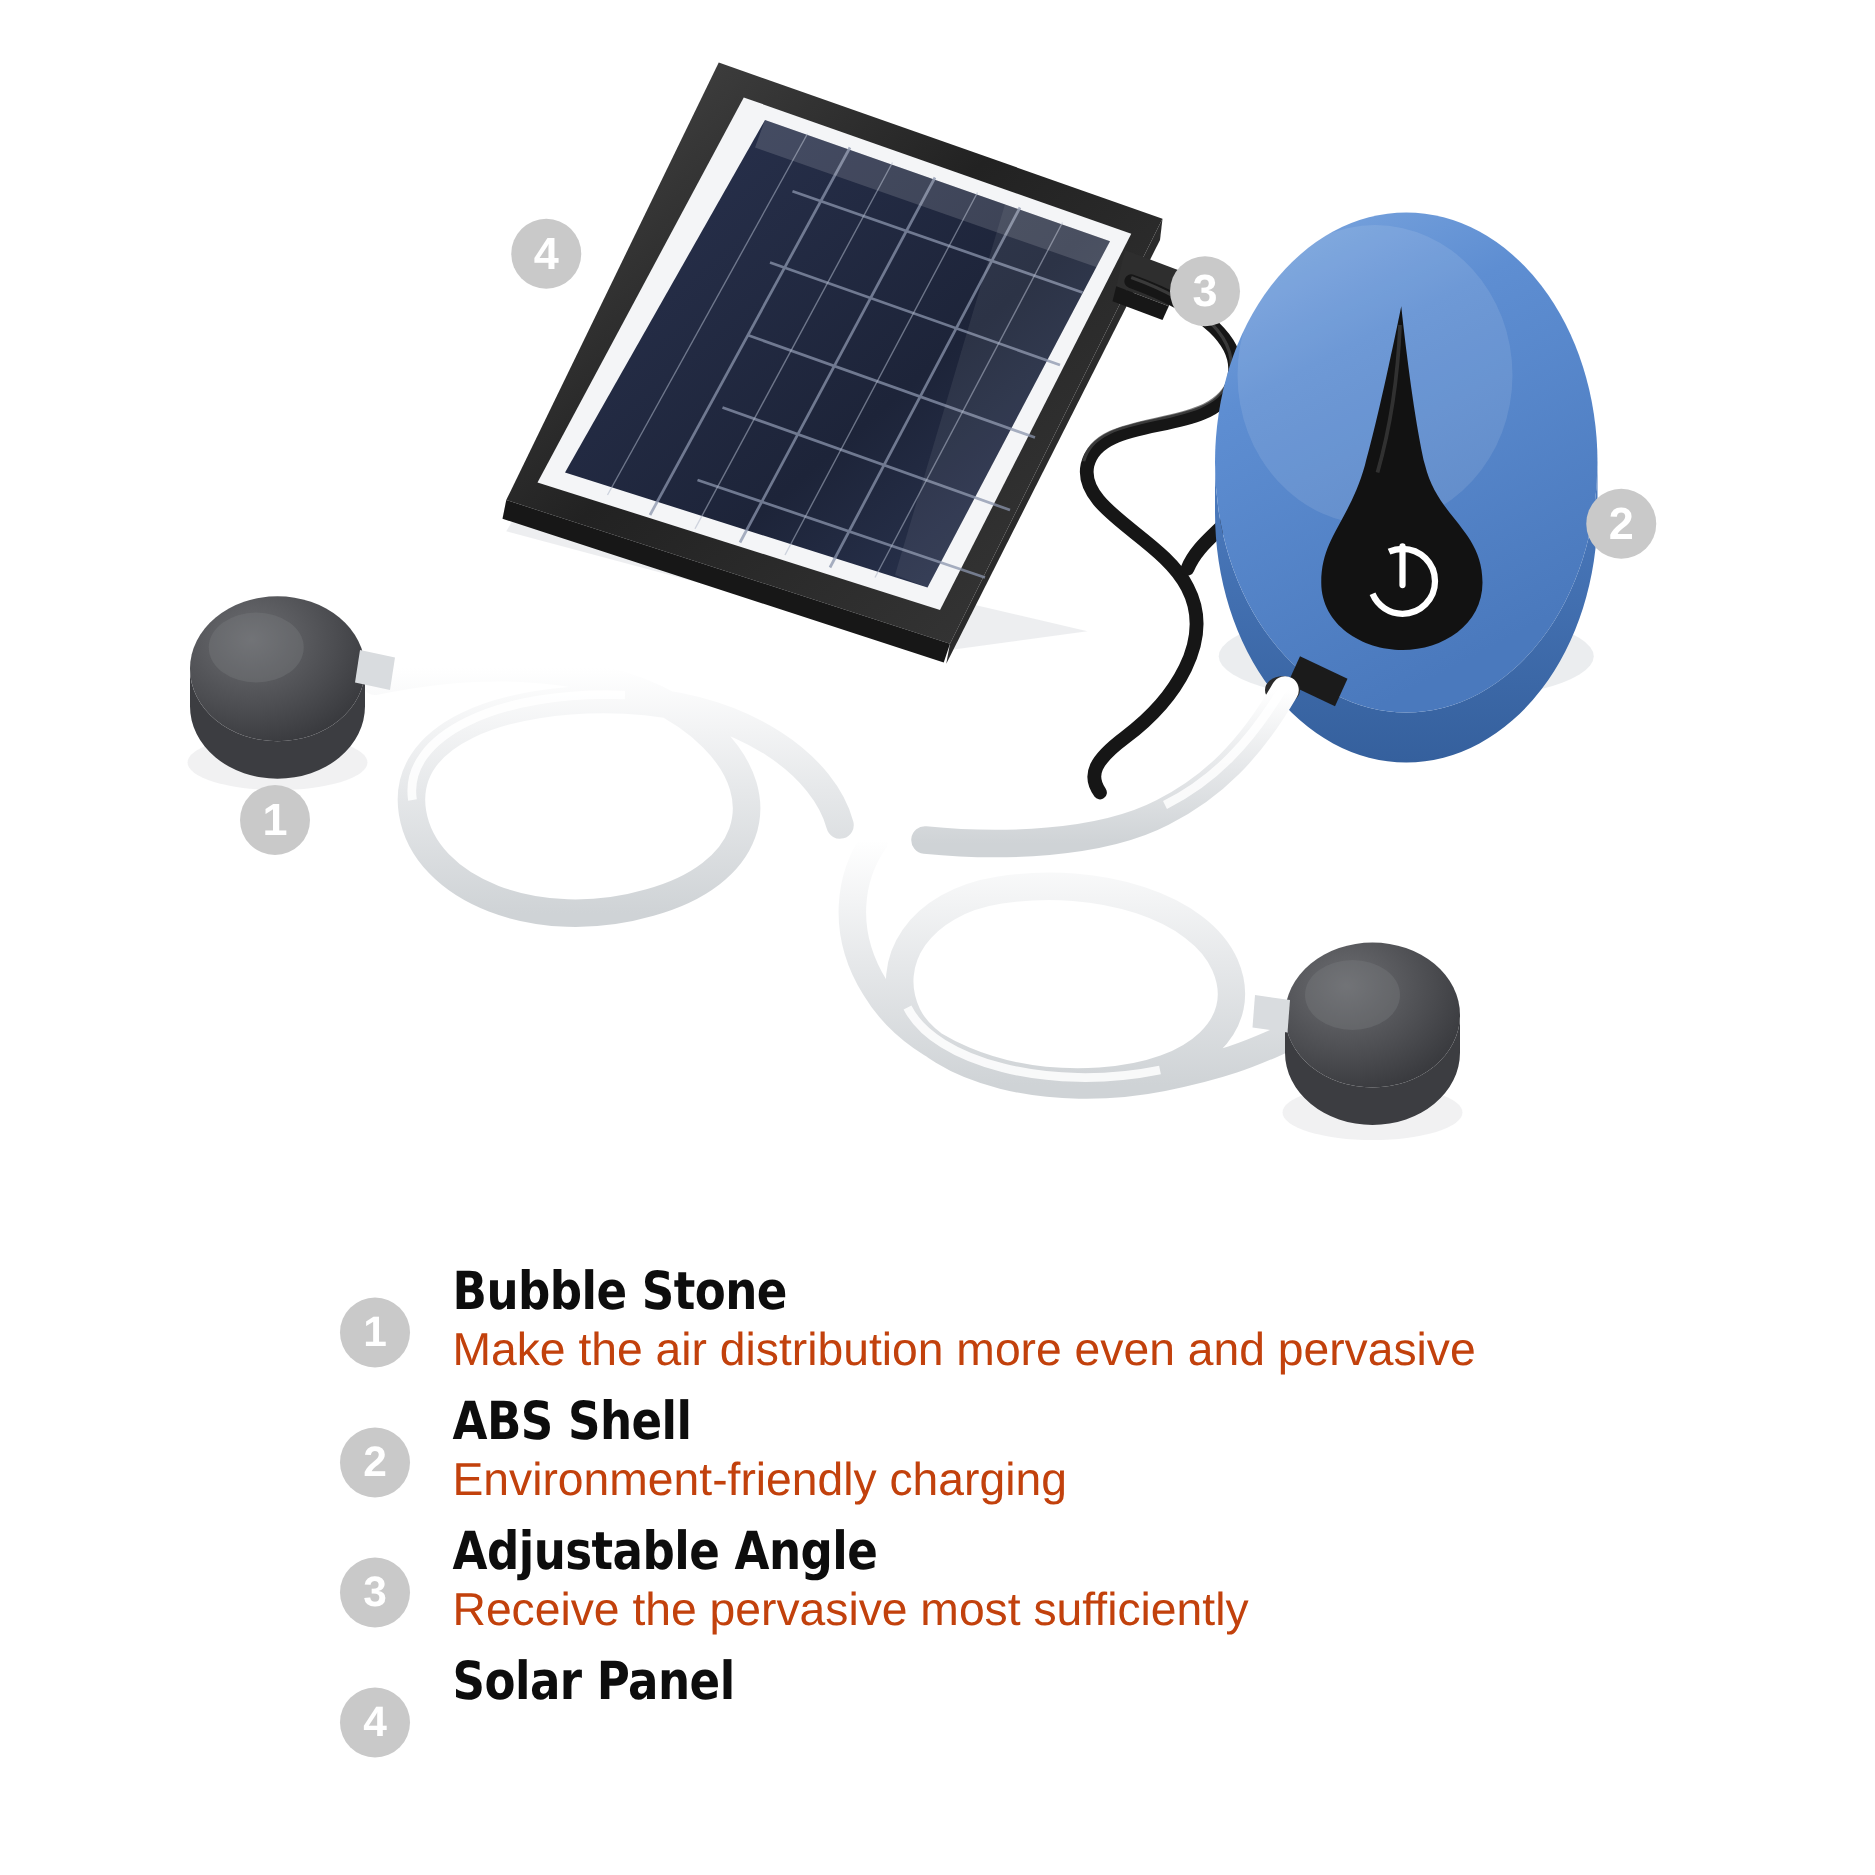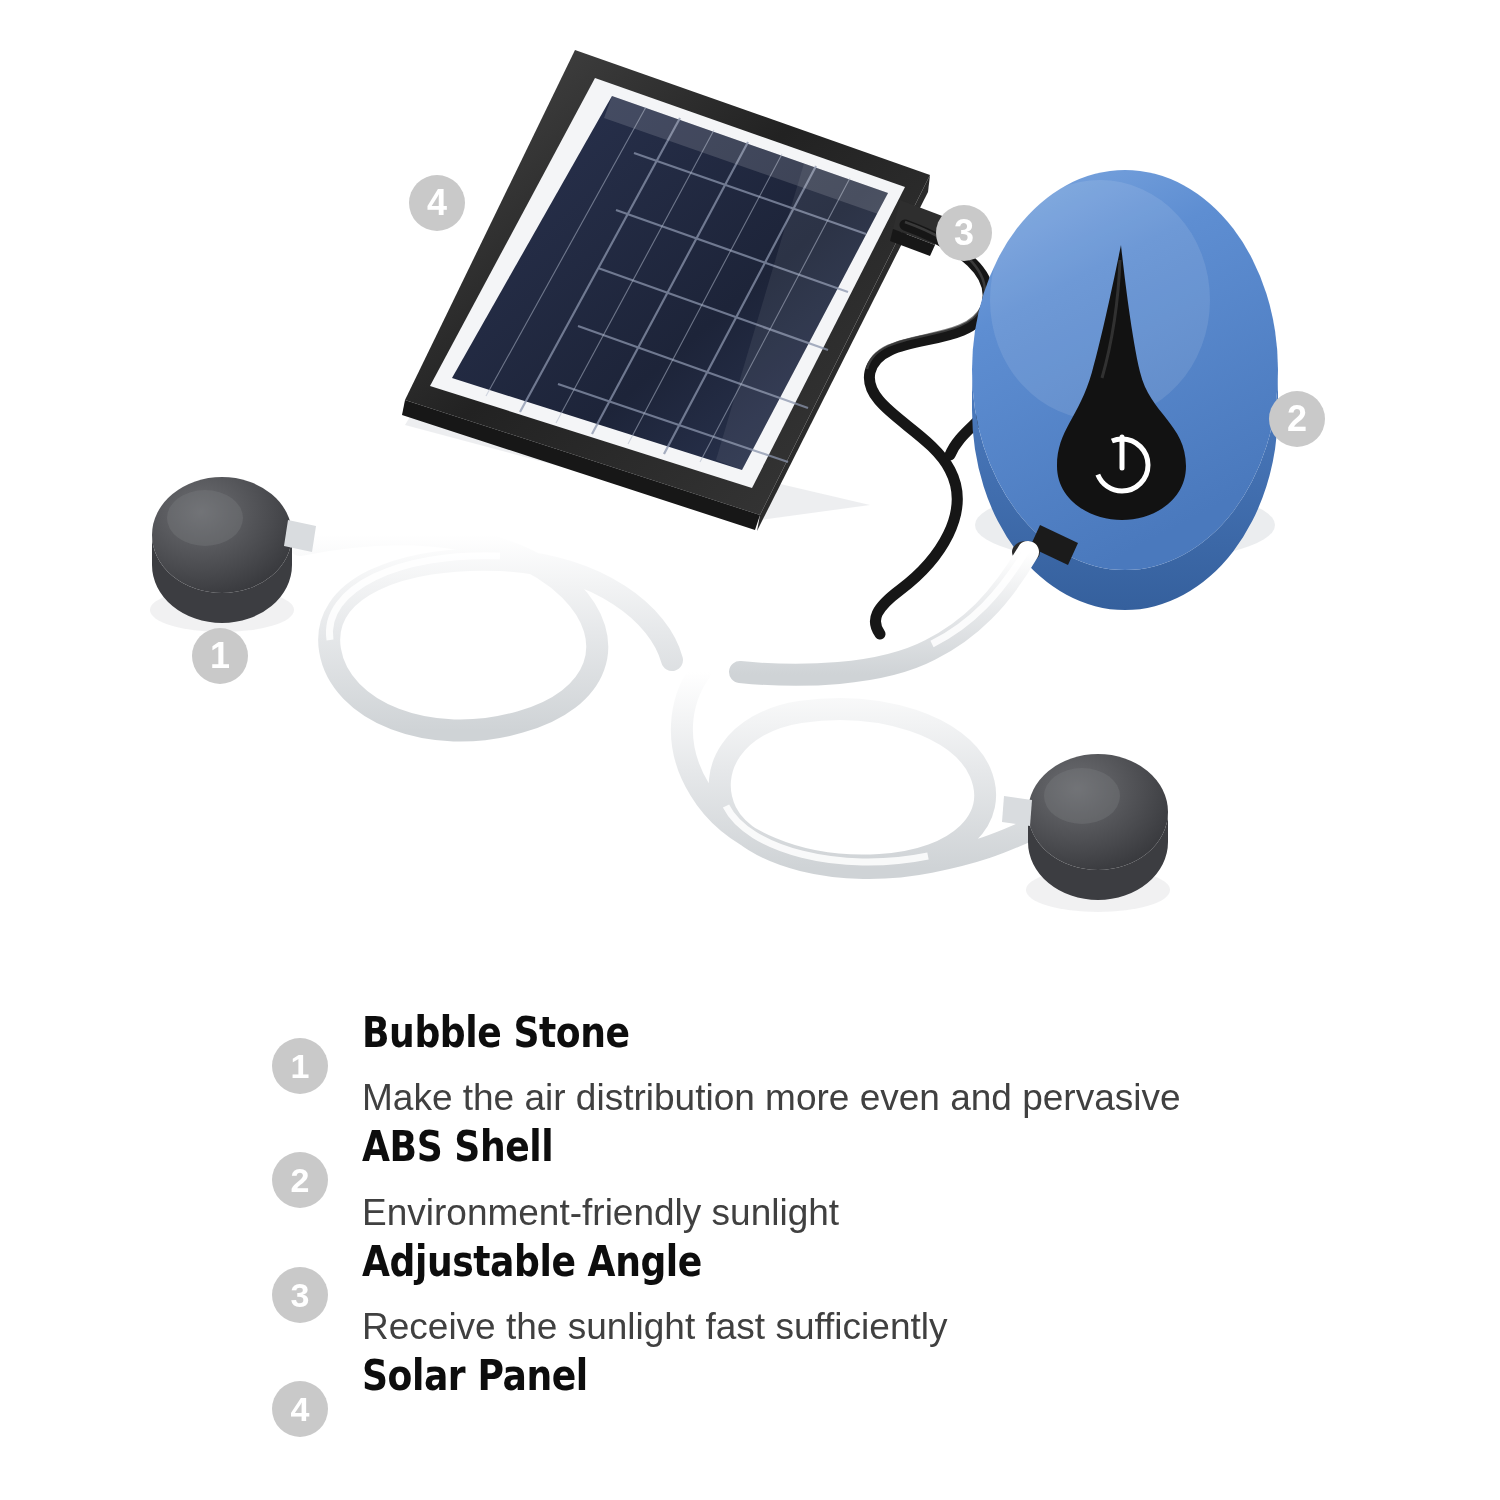--- a/index.html
+++ b/index.html
@@ -89,23 +89,23 @@
     font-weight: bold;
     color: #0d0d0d;
     letter-spacing: -0.5px;
     line-height: 1.08;
     font-family: "DejaVu Sans", sans-serif;
     transform: scaleX(0.86);
     transform-origin: left center;
   }
   .legend-desc {
     font-size: 37px;
-    color: #404040;
+    color: #c2410c;
     line-height: 1.22;
-    margin-top: 20px;
+    margin-top: 2px;
     font-family: "Liberation Sans", sans-serif;
   }
   .r1 .legend-badge { top: 28px; }
   .r2 .legend-badge { top: 28px; }
   .r3 .legend-badge { top: 28px; }
   .r4 .legend-badge { top: 28px; }
 </style>
 </head>
 <body>
 
@@ -263,29 +263,29 @@
     <div class="legend-text">
       <div class="legend-title">Bubble Stone</div>
       <div class="legend-desc">Make the air distribution more even and pervasive</div>
     </div>
   </div>
 
   <div class="legend-row r2">
     <div class="legend-badge">2</div>
     <div class="legend-text">
       <div class="legend-title">ABS Shell</div>
-      <div class="legend-desc">Environment-friendly sunlight</div>
+      <div class="legend-desc">Environment-friendly charging</div>
     </div>
   </div>
 
   <div class="legend-row r3">
     <div class="legend-badge">3</div>
     <div class="legend-text">
       <div class="legend-title">Adjustable Angle</div>
-      <div class="legend-desc">Receive the sunlight fast sufficiently</div>
+      <div class="legend-desc">Receive the pervasive most sufficiently</div>
     </div>
   </div>
 
   <div class="legend-row r4">
     <div class="legend-badge">4</div>
     <div class="legend-text">
       <div class="legend-title">Solar Panel</div>
     </div>
   </div>
 

